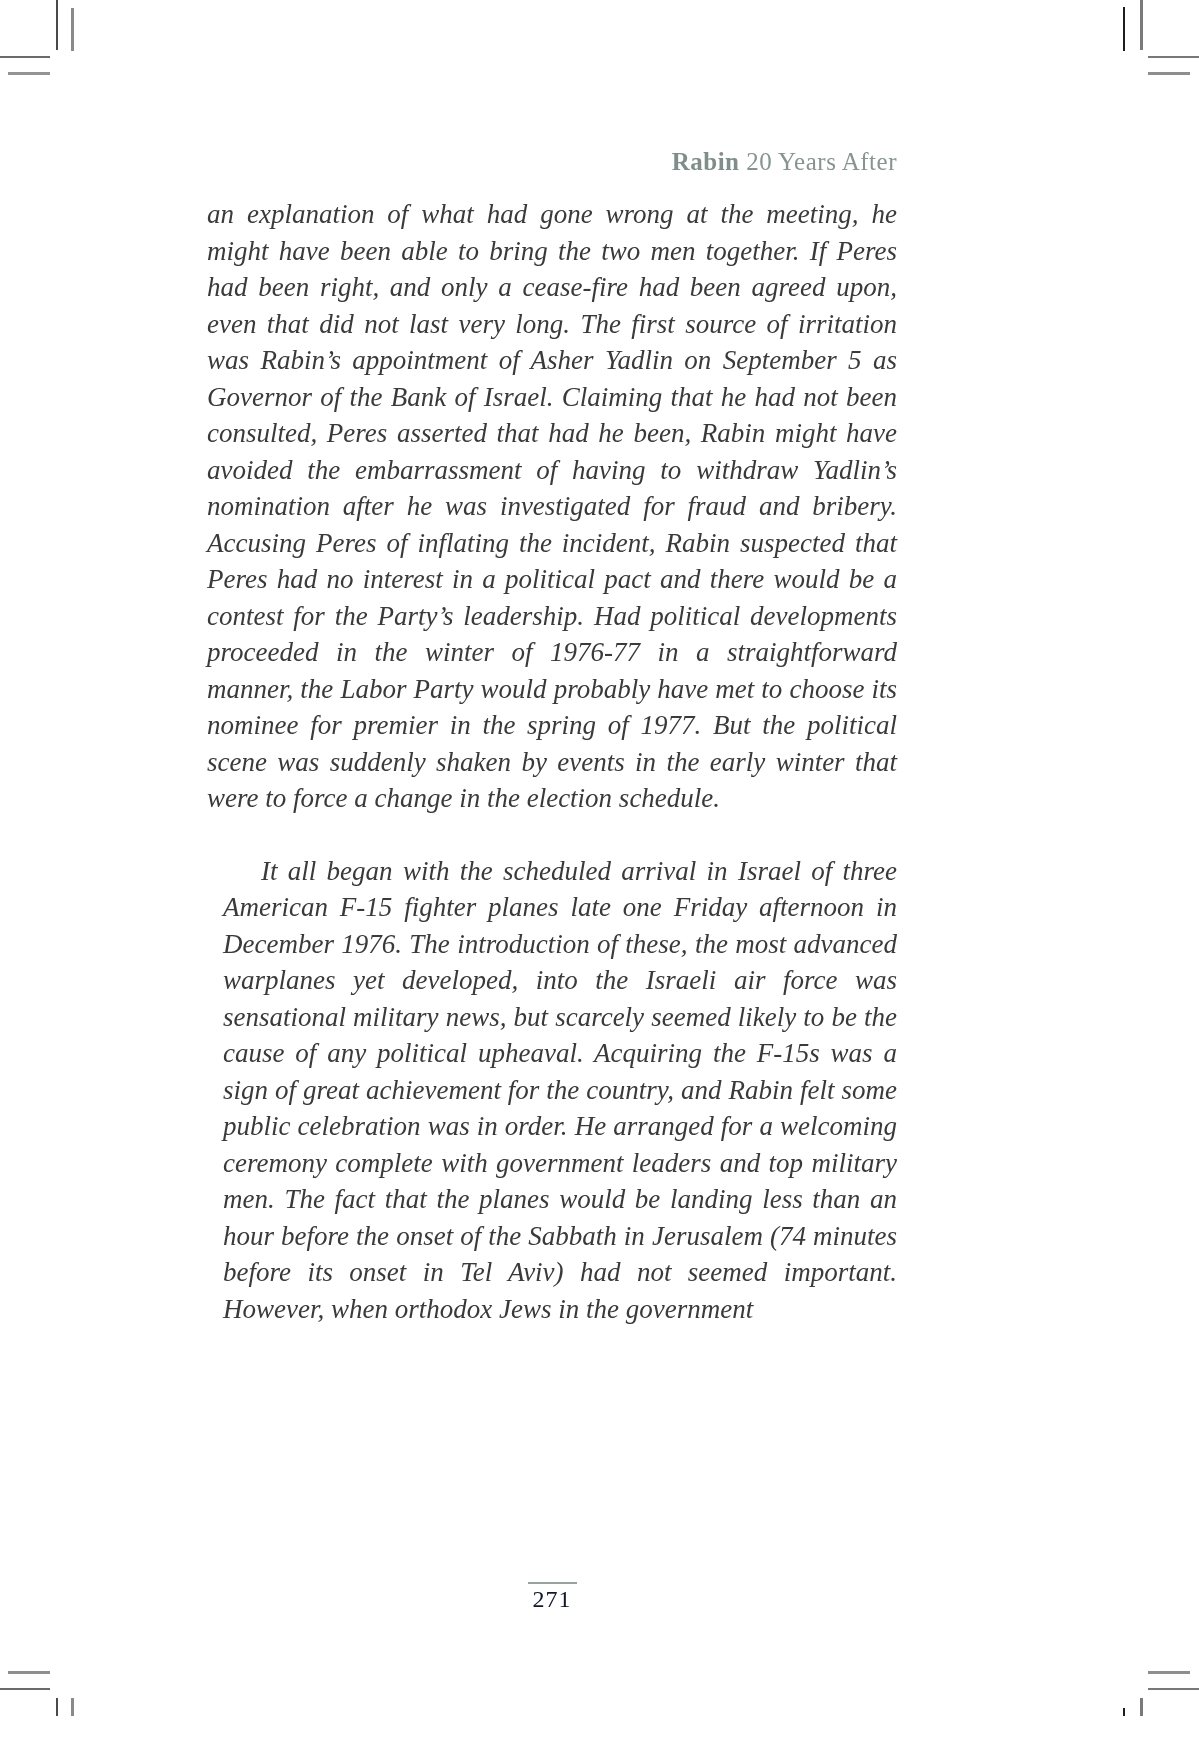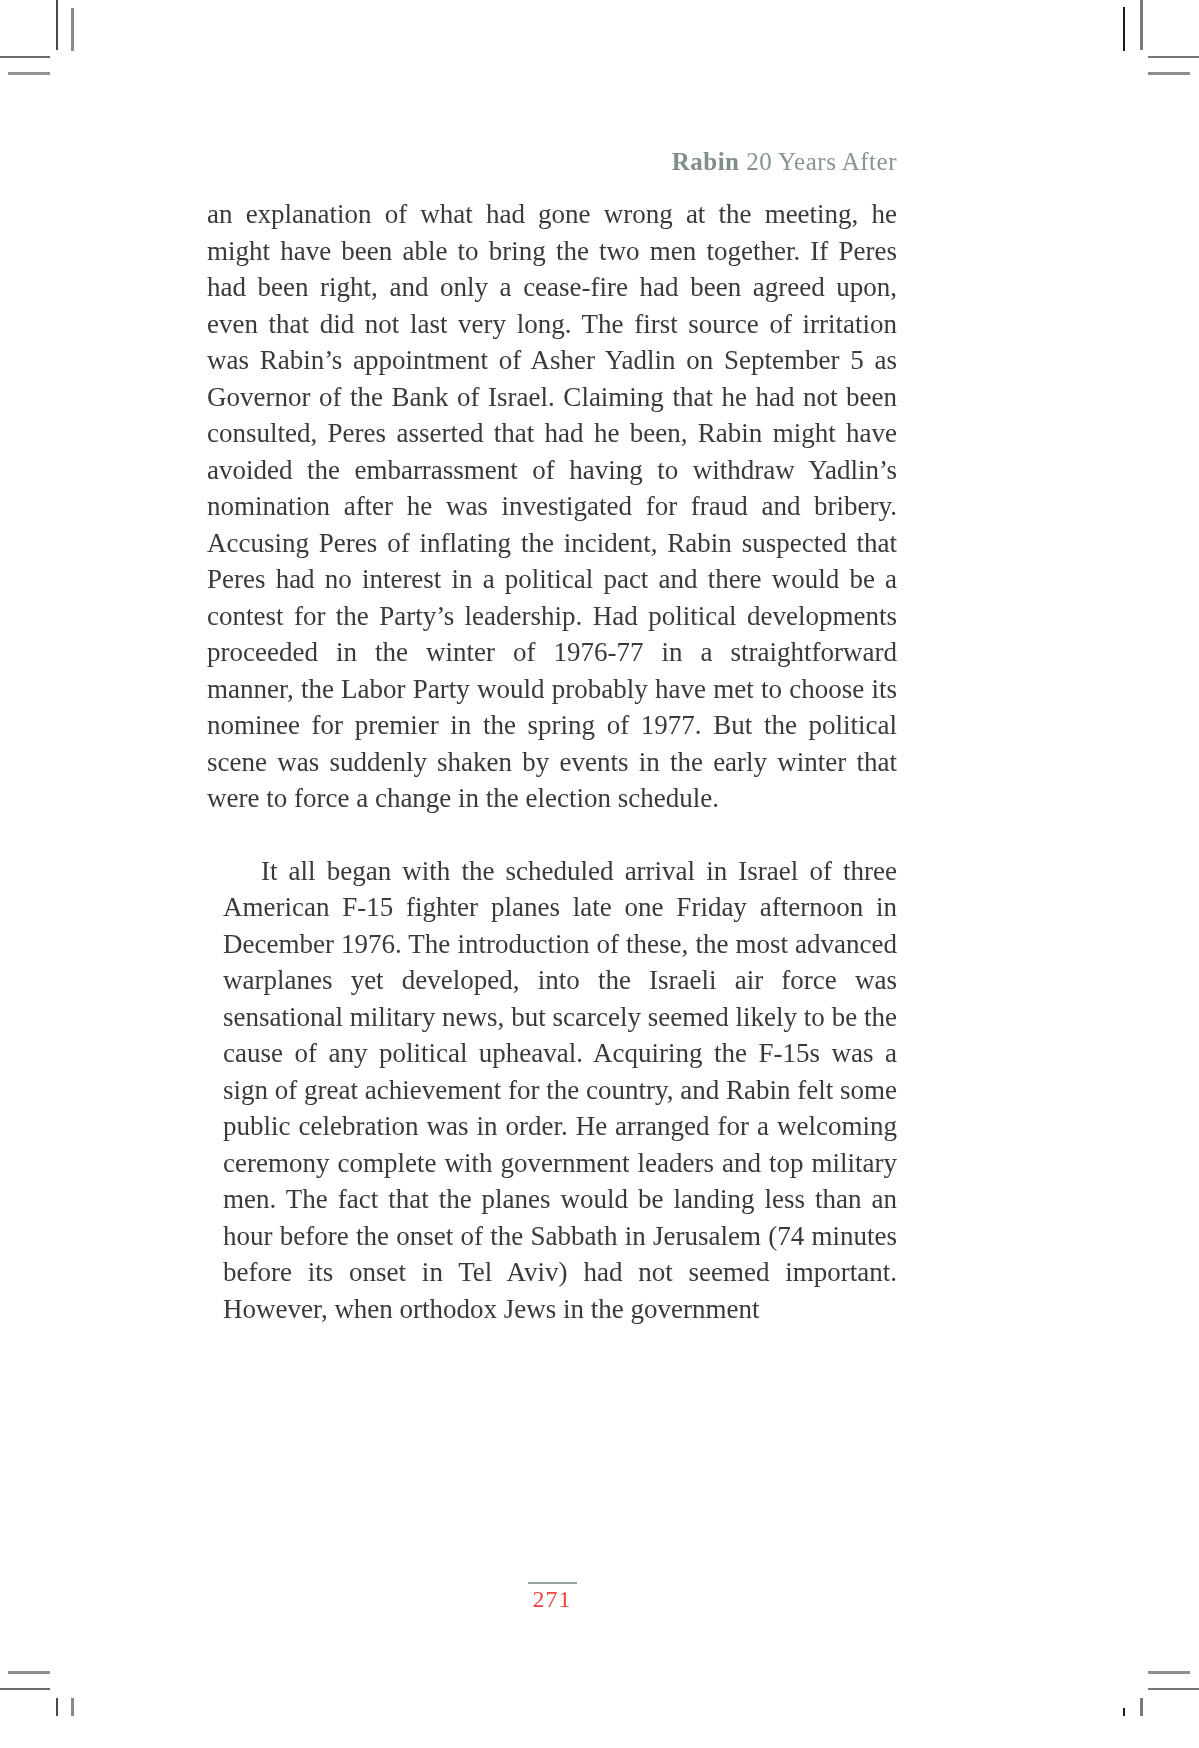--- a/index.html
+++ b/index.html
@@ -38,40 +38,41 @@
     left: 207px;
     top: 196px;
     width: 690px;
     color: #3a3a3a;
     font-size: 27px;
     line-height: 36.5px;
     text-align: justify;
   }
   .text-body p {
     margin: 0 0 36px 0;
+    font-style: italic;
   }
   .text-body p.indent {
     text-indent: 38px;
     margin-left: 16px;
   }
 
   
   .folio {
     position: absolute;
     left: 207px;
     top: 1582px;
     width: 690px;
     text-align: center;
   }
   .folio .num {
     display: inline-block;
     border-top: 2px solid #97a3a0;
     padding: 2px 5px 0 5px;
     font-size: 24px;
-    color: #ef4444;
+    color: #0f172a;
     letter-spacing: 1px;
   }
 
   
   .mark { position: absolute; }
   .tl-v1 { left: 56px;  top: 0;      width: 2px;  height: 50px; background: #4a4a4a; }
   .tl-v2 { left: 71px;  top: 8px;    width: 3px;  height: 43px; background: #8a8a8a; }
   .tl-h1 { left: 0;     top: 56px;   width: 50px; height: 2px;  background: #6a6a6a; }
   .tl-h2 { left: 8px;   top: 72px;   width: 42px; height: 3px;  background: #949494; }
 

